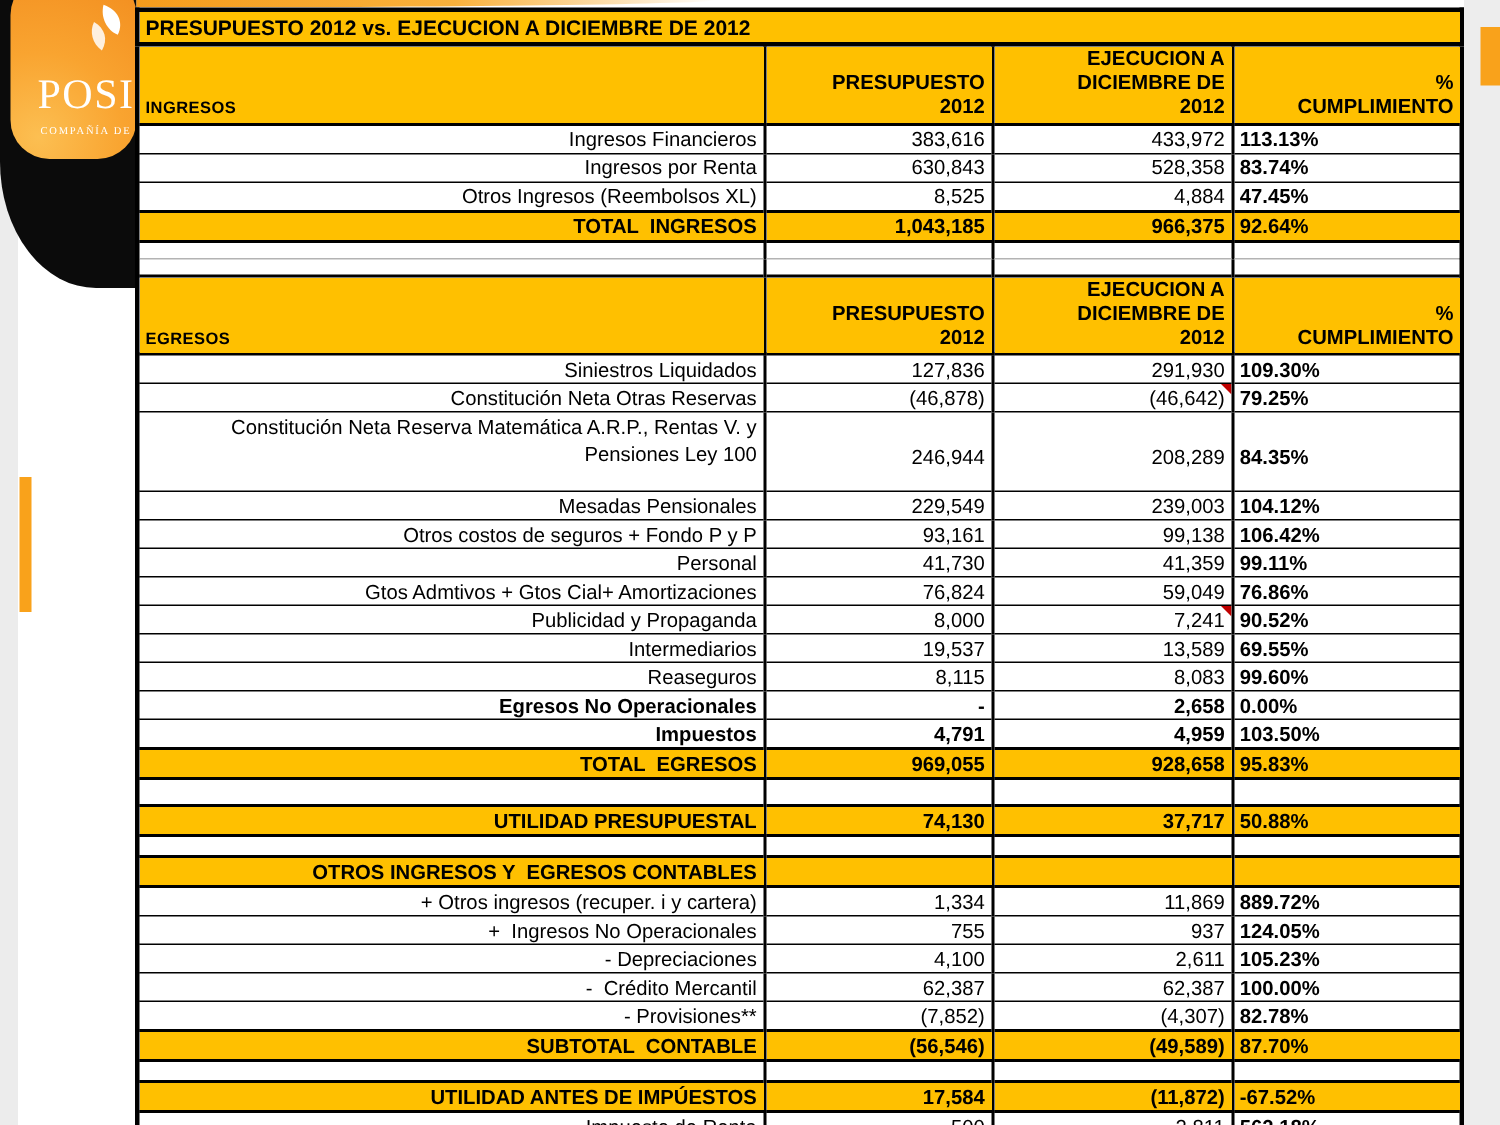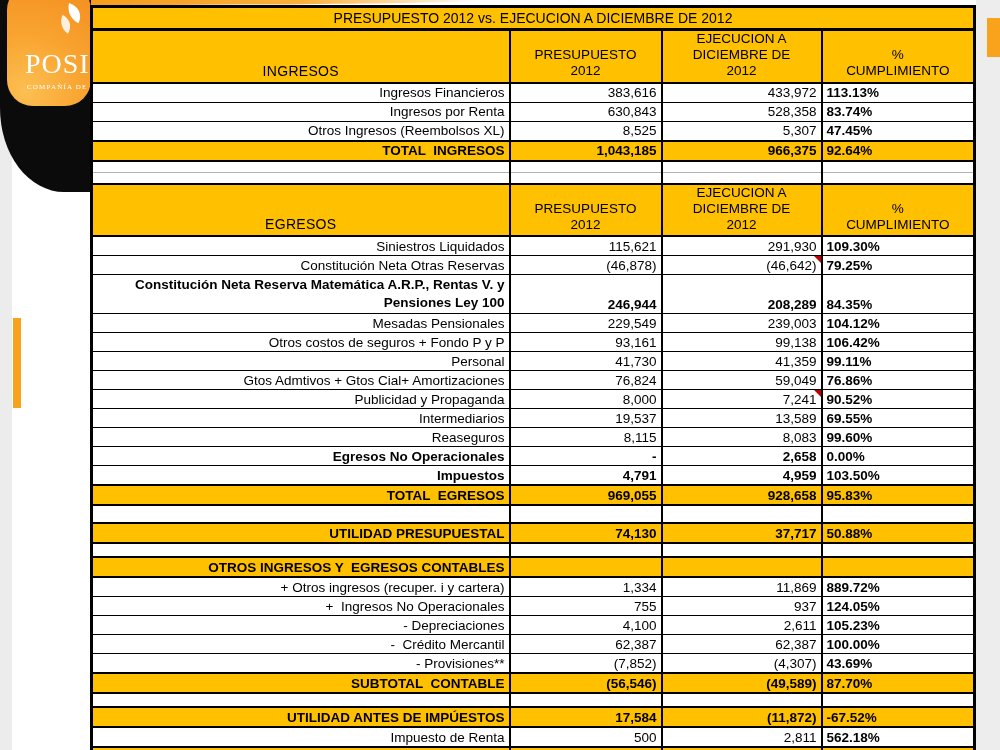--- a/index.html
+++ b/index.html
@@ -20,29 +20,29 @@
   .logo-tagline{position:absolute;left:27px;top:83px;color:#fff;font-family:"Liberation Serif",serif;
                 font-size:7px;letter-spacing:1.2px;white-space:pre;}
   .left-bar{position:absolute;left:13px;top:318px;width:8px;height:90px;background:var(--side-accent,#f9a21b);}
   .right-strip{position:absolute;right:0;top:0;width:24px;height:750px;background:#ededed;}
   .right-accent{position:absolute;right:0;top:18px;width:13px;height:39px;background:var(--side-accent,#f9a21b);}
   
   .tablewrap{position:absolute;left:90px;top:5px;z-index:2;}
   table.budget{border-collapse:collapse;table-layout:fixed;width:883px;background:#fff;border:3px solid #000;}
   table.budget td{border:2px solid #000;border-top-width:1px;border-bottom-width:1px;
       padding:0 4px;font-size:13.5px;color:#000;overflow:hidden;position:relative;vertical-align:middle;}
-  tr.title td{height:20px;background:var(--table-accent,#FFC000);font-weight:normal;text-align:center;
+  tr.title td{height:20px;background:var(--table-accent,#FFC000);font-weight:bold;
       font-size:14px;border-bottom-width:3px;}
-  tr.hdr td{height:48px;background:var(--table-accent,#FFC000);font-weight:normal;text-align:center;
+  tr.hdr td{height:48px;background:var(--table-accent,#FFC000);font-weight:bold;
       vertical-align:bottom;white-space:pre-line;line-height:1.2;padding-bottom:2px;
       border-top-width:2px;border-bottom-width:2px;}
-  tr.hdr td.lbl{font-size:14px;letter-spacing:.3px;}
+  tr.hdr td.lbl{font-size:11px;letter-spacing:.3px;}
   tr.data td{height:18px;}
   tr.data td.lbl{white-space:pre;text-align:right;}
-  tr.tall td{height:37px;vertical-align:bottom;padding-bottom:1px;font-weight:bold;}
+  tr.tall td{height:37px;vertical-align:bottom;padding-bottom:15px;}
   tr.tall td.lbl{white-space:normal;line-height:1.35;}
   td.num{text-align:right;}
   td.pct{font-weight:bold;}
   tr.bold td{font-weight:bold;}
   tr.orange td{background:var(--table-accent,#FFC000);font-weight:bold;
       border-top-width:2px;border-bottom-width:2px;}
   tr.spacer td{border-top:1px solid #b3b3b3;border-bottom:1px solid #b3b3b3;}
   td.ind{padding-left:14px;}
   td.dashcell{padding-right:50px;}
   .marker{position:absolute;top:0;right:0;width:0;height:0;
@@ -97,21 +97,21 @@
           </tr>
           <tr class="data">
             <td class="lbl ind">Ingresos por Renta</td>
             <td class="num"><span>630,843</span></td>
             <td class="num"><span>528,358</span></td>
             <td class="pct"><span>83.74%</span></td>
           </tr>
           <tr class="data">
             <td class="lbl ind">Otros Ingresos (Reembolsos XL)</td>
             <td class="num"><span>8,525</span></td>
-            <td class="num"><span>5,307</span></td>
+            <td class="num"><span>4,884</span></td>
             <td class="pct"><span>47.45%</span></td>
           </tr>
           <tr class="data orange">
             <td class="lbl">TOTAL  INGRESOS</td>
             <td class="num"><span>1,043,185</span></td>
             <td class="num"><span>966,375</span></td>
             <td class="pct"><span>92.64%</span></td>
           </tr>
           <tr class="spacer">
             <td style="height: 10px;"></td>
@@ -130,21 +130,21 @@
             <td class="num">PRESUPUESTO
 2012</td>
             <td class="num">EJECUCION A
 DICIEMBRE DE
 2012</td>
             <td class="num">%
 CUMPLIMIENTO</td>
           </tr>
           <tr class="data">
             <td class="lbl">Siniestros Liquidados</td>
-            <td class="num"><span>115,621</span></td>
+            <td class="num"><span>127,836</span></td>
             <td class="num"><span>291,930</span></td>
             <td class="pct"><span>109.30%</span></td>
           </tr>
           <tr class="data">
             <td class="lbl">Constitución Neta Otras Reservas</td>
             <td class="num"><span>(46,878)</span></td>
             <td class="num"><span>(46,642)</span><span class="marker"></span></td>
             <td class="pct"><span>79.25%</span></td>
           </tr>
           <tr class="data tall">
@@ -258,21 +258,21 @@
           <tr class="data">
             <td class="lbl"> -  Crédito Mercantil</td>
             <td class="num"><span>62,387</span></td>
             <td class="num"><span>62,387</span></td>
             <td class="pct"><span>100.00%</span></td>
           </tr>
           <tr class="data">
             <td class="lbl"> - Provisiones**</td>
             <td class="num"><span>(7,852)</span></td>
             <td class="num"><span>(4,307)</span></td>
-            <td class="pct"><span>43.69%</span></td>
+            <td class="pct"><span>82.78%</span></td>
           </tr>
           <tr class="data orange">
             <td class="lbl">SUBTOTAL  CONTABLE</td>
             <td class="num"><span>(56,546)</span></td>
             <td class="num"><span>(49,589)</span></td>
             <td class="pct"><span>87.70%</span></td>
           </tr>
           <tr class="spacer">
             <td style="height: 12px;"></td>
             <td style="height: 12px;"></td>

